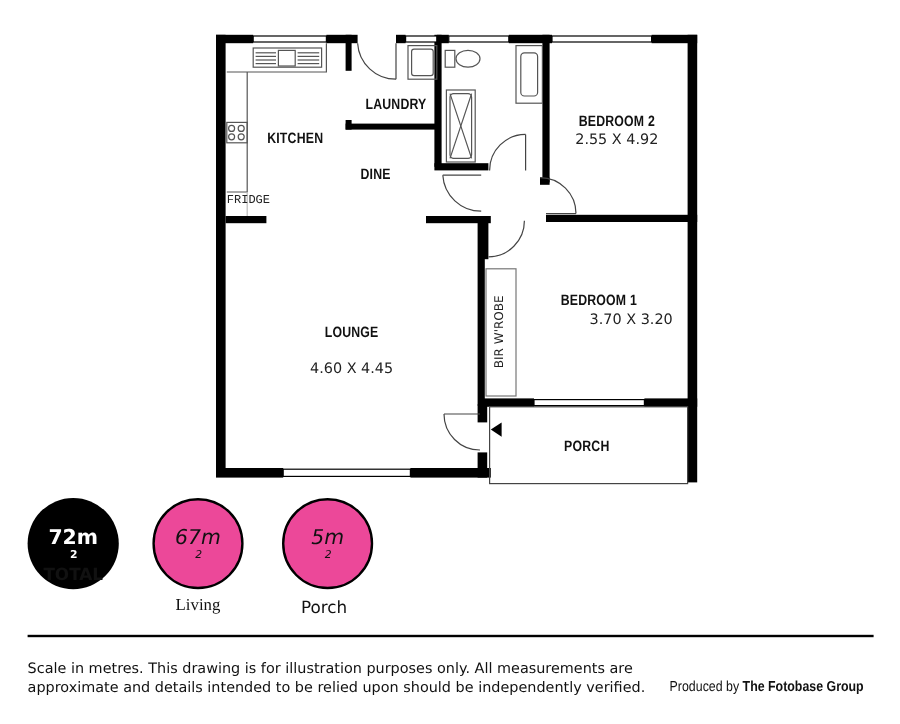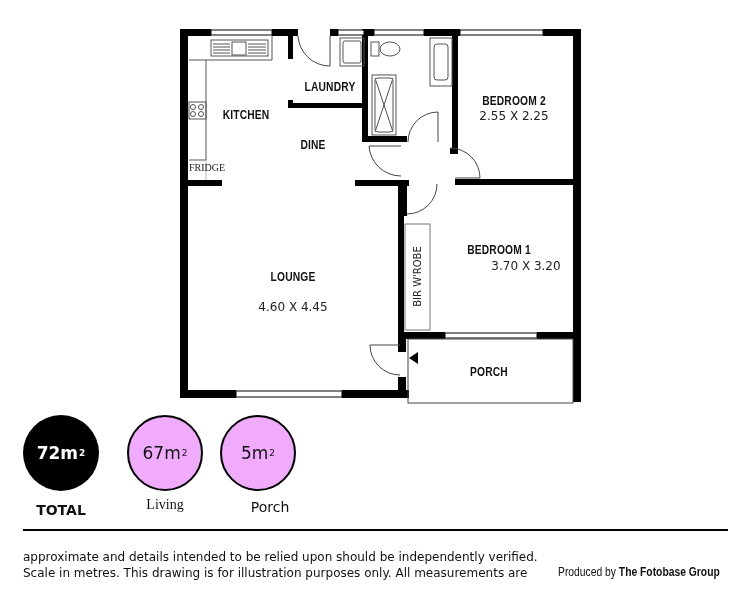--- a/index.html
+++ b/index.html
@@ -1,25 +1,25 @@
 <!DOCTYPE html>
 <html><head>
 <meta charset="utf-8">
 <style>
   html, body { margin: 0; padding: 0; background: #ffffff; }
   body { width: 750px; height: 603px; position: relative; overflow: hidden; font-family: "DejaVu Sans", sans-serif; color: #111; }
   .plan { position: absolute; left: 0; top: 0; }
   .lbl { position: absolute; text-align: center; transform: translateX(-50%); white-space: nowrap; }
   .room-name { font-family: "Liberation Sans", sans-serif; font-weight: bold; font-size: 12.5px; letter-spacing: 0.2px; transform: translateX(-50%) scaleX(0.82); }
   .room-dim { font-family: "DejaVu Sans", sans-serif; font-size: 12px; color: #222; }
-  .small { font-family: Liberation Serif, serif; font-size: 10px; color: #222; }
+  .small { font-family: Liberation Mono, monospace; font-size: 10px; color: #222; }
   .vert { position: absolute; font-family: "DejaVu Sans", sans-serif; font-size: 10px; color: #222; transform: rotate(-90deg); transform-origin: center; white-space: nowrap; }
-  .circle { position: absolute; width: 76px; height: 76px; border-radius: 50%; box-sizing: border-box; display: flex; align-items: center; justify-content: center; font-size: 17px; }
+  .circle { position: absolute; width: 76px; height: 76px; border-radius: 50%; box-sizing: border-box; display: flex; align-items: center; justify-content: center; font-size: 17px; flex-direction: column; }
   .circle.filled { background: #000; color: #fff; font-weight: bold; }
-  .circle.outline { border: 2px solid #000; background: #f0abfc; color: #111; }
+  .circle.outline { border: 2px solid #000; background: #ec4899; color: #111; font-style: italic; }
   .circle sup { font-size: 9px; vertical-align: 7px; margin-left: 1px; }
   .circ-label { position: absolute; width: 90px; text-align: center; font-size: 14px; color: #111; }
   .circ-label.bold { font-weight: bold; }
   .divider { position: absolute; left: 23px; top: 529px; width: 705px; height: 2px; background: #000; }
   .disclaimer { position: absolute; left: 23px; top: 549px; width: 520px; font-size: 12px; line-height: 16px; color: #111; }
   .credit { position: absolute; left: 558px; top: 565px; font-family: "Liberation Sans", sans-serif; font-size: 12px; transform: scaleX(0.86); transform-origin: left center; white-space: nowrap; color: #111; }
   .credit b { font-weight: bold; }
 </style>
 </head>
 <body>
@@ -135,53 +135,53 @@
     <rect x="408" y="339" width="165" height="64" fill="none" stroke="#444" stroke-width="1"></rect>
     <polygon points="409,358 418,352 418,364" fill="#000"></polygon>
   </g>
 </svg>
 
 <div class="lbl room-name" style="left:246px; top:108px;">KITCHEN</div>
 <div class="lbl room-name" style="left:330px; top:80px;">LAUNDRY</div>
 <div class="lbl room-name" style="left:313px; top:138px;">DINE</div>
 
 <div class="lbl room-name" style="left:514px; top:94px;">BEDROOM 2</div>
-<div class="lbl room-dim" style="left:514px; top:109px;">2.55 X 2.25</div>
+<div class="lbl room-dim" style="left:514px; top:109px;">2.55 X 4.92</div>
 
 <div class="lbl room-name" style="left:499px; top:243px;">BEDROOM 1</div>
 <div class="lbl room-dim" style="left:526px; top:259px;">3.70 X 3.20</div>
 
 <div class="lbl room-name" style="left:293px; top:270px;">LOUNGE</div>
 <div class="lbl room-dim" style="left:293px; top:300px;">4.60 X 4.45</div>
 
 <div class="lbl room-name" style="left:489px; top:365px;">PORCH</div>
 
 <div class="lbl small" style="left:207px; top:162px;">FRIDGE</div>
 <div class="vert" style="left:382px; top:271px; width:70px; text-align:center;">BIR W'ROBE</div>
 
 <div class="circle filled" style="left:23px; top:415px;">
   <span>72m</span>
     <sup>2</sup>
 </div>
-<div class="circ-label bold" style="left:16px; top:502px;">TOTAL</div>
+<div class="circ-label bold" style="left:16px; top:471px;">TOTAL</div>
 
 <div class="circle outline" style="left:127px; top:415px;">
   <span>67m</span>
     <sup>2</sup>
 </div>
 <div class="circ-label" style="left:120px; top:497px;font-family:Liberation Serif, serif;">Living</div>
 
-<div class="circle outline" style="left:220px; top:415px;">
+<div class="circle outline" style="left:235px; top:415px;">
   <span>5m</span>
     <sup>2</sup>
 </div>
 <div class="circ-label" style="left:225px; top:499px;">Porch</div>
 
 <div class="divider"></div>
 
 <div class="disclaimer">
+  <div>Scale in metres. This drawing is for illustration purposes only. All measurements are</div>
   <div>approximate and details intended to be relied upon should be independently verified.</div>
-  <div>Scale in metres. This drawing is for illustration purposes only. All measurements are</div>
 </div>
 <div class="credit">
   <span>Produced by</span>
   <b>The Fotobase Group</b>
 </div>
 
 </body></html>

